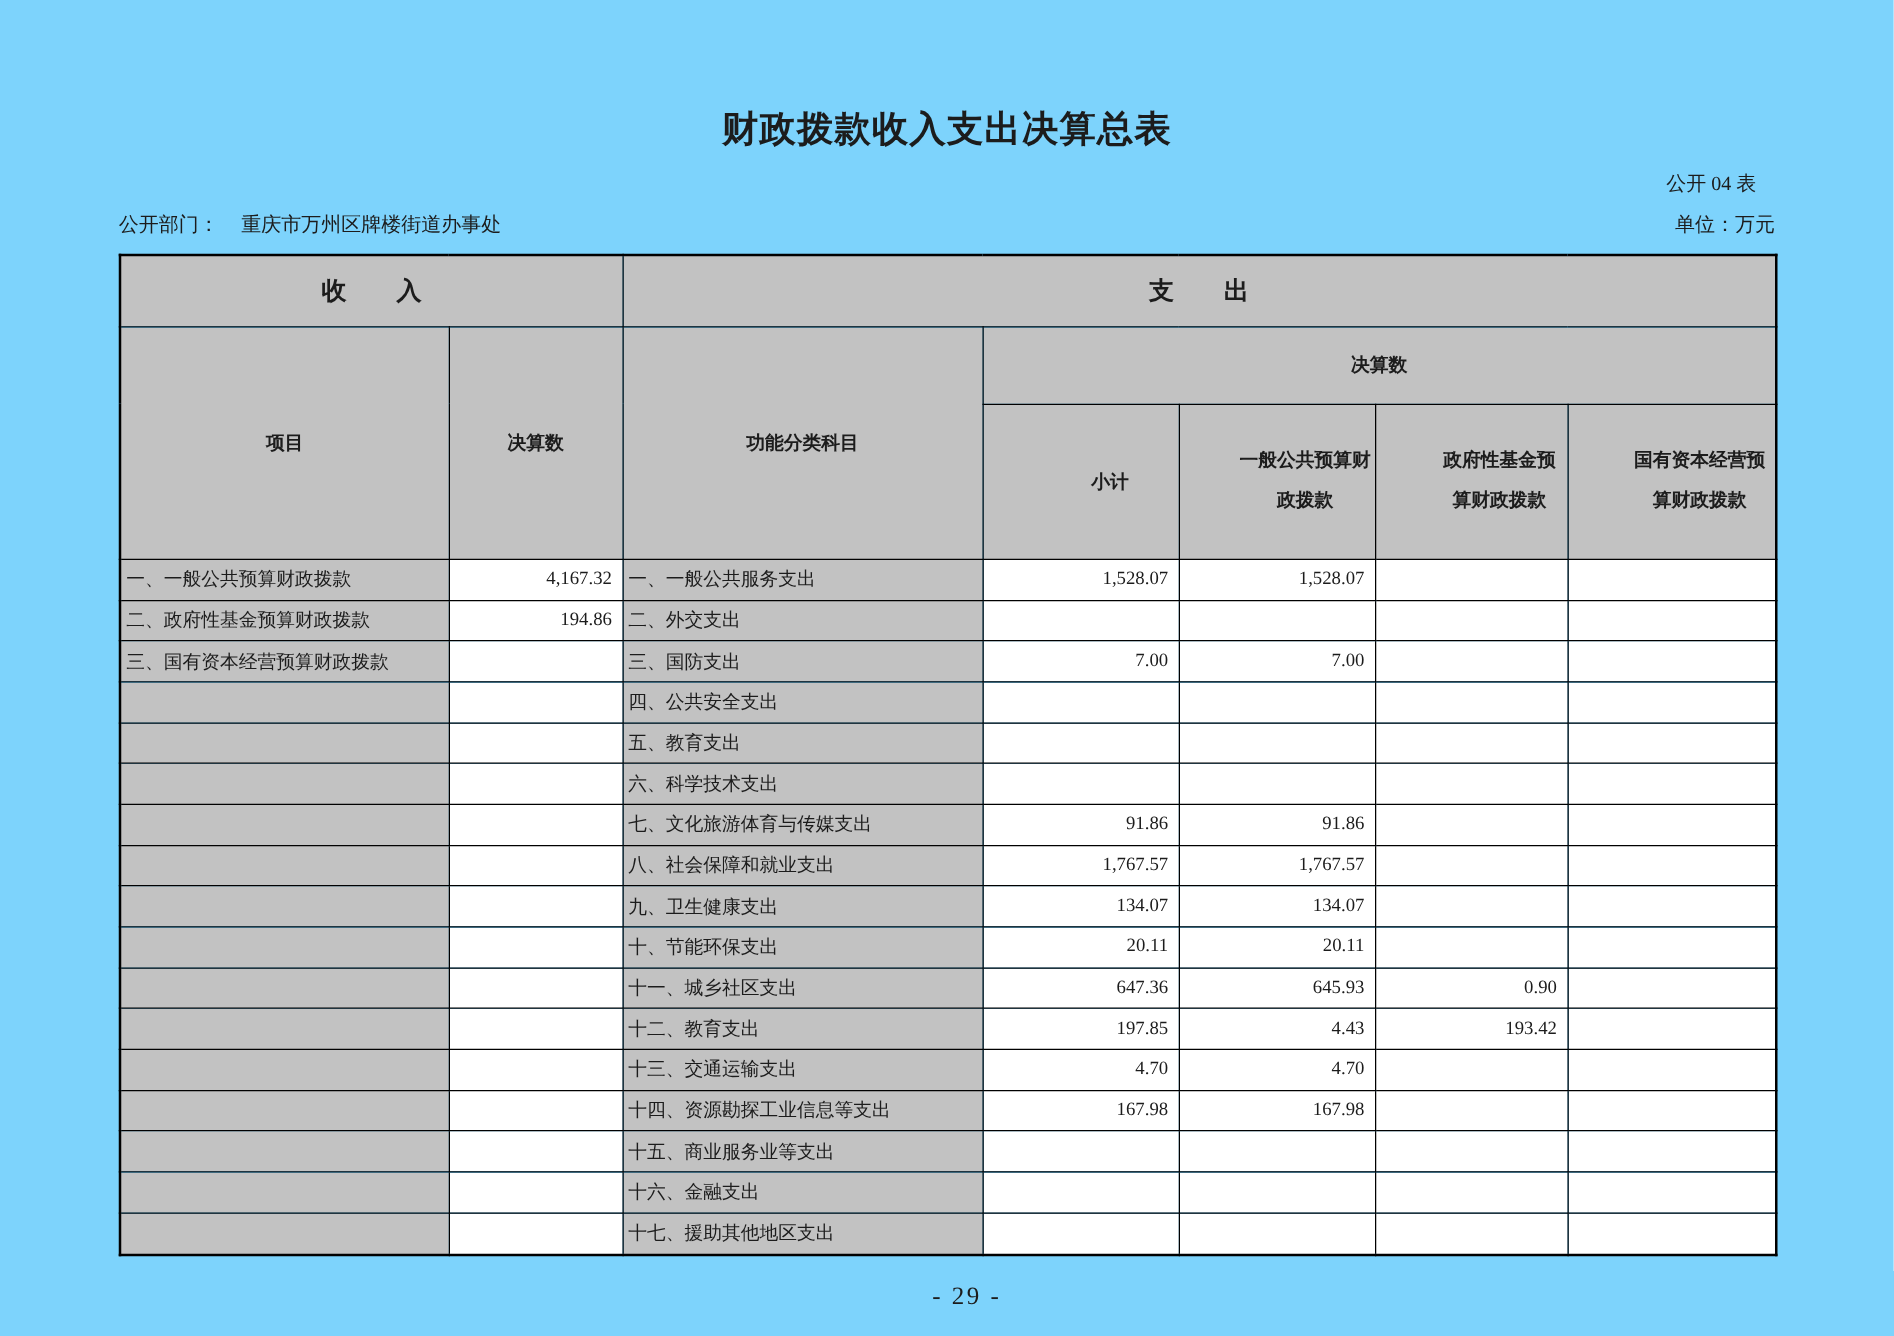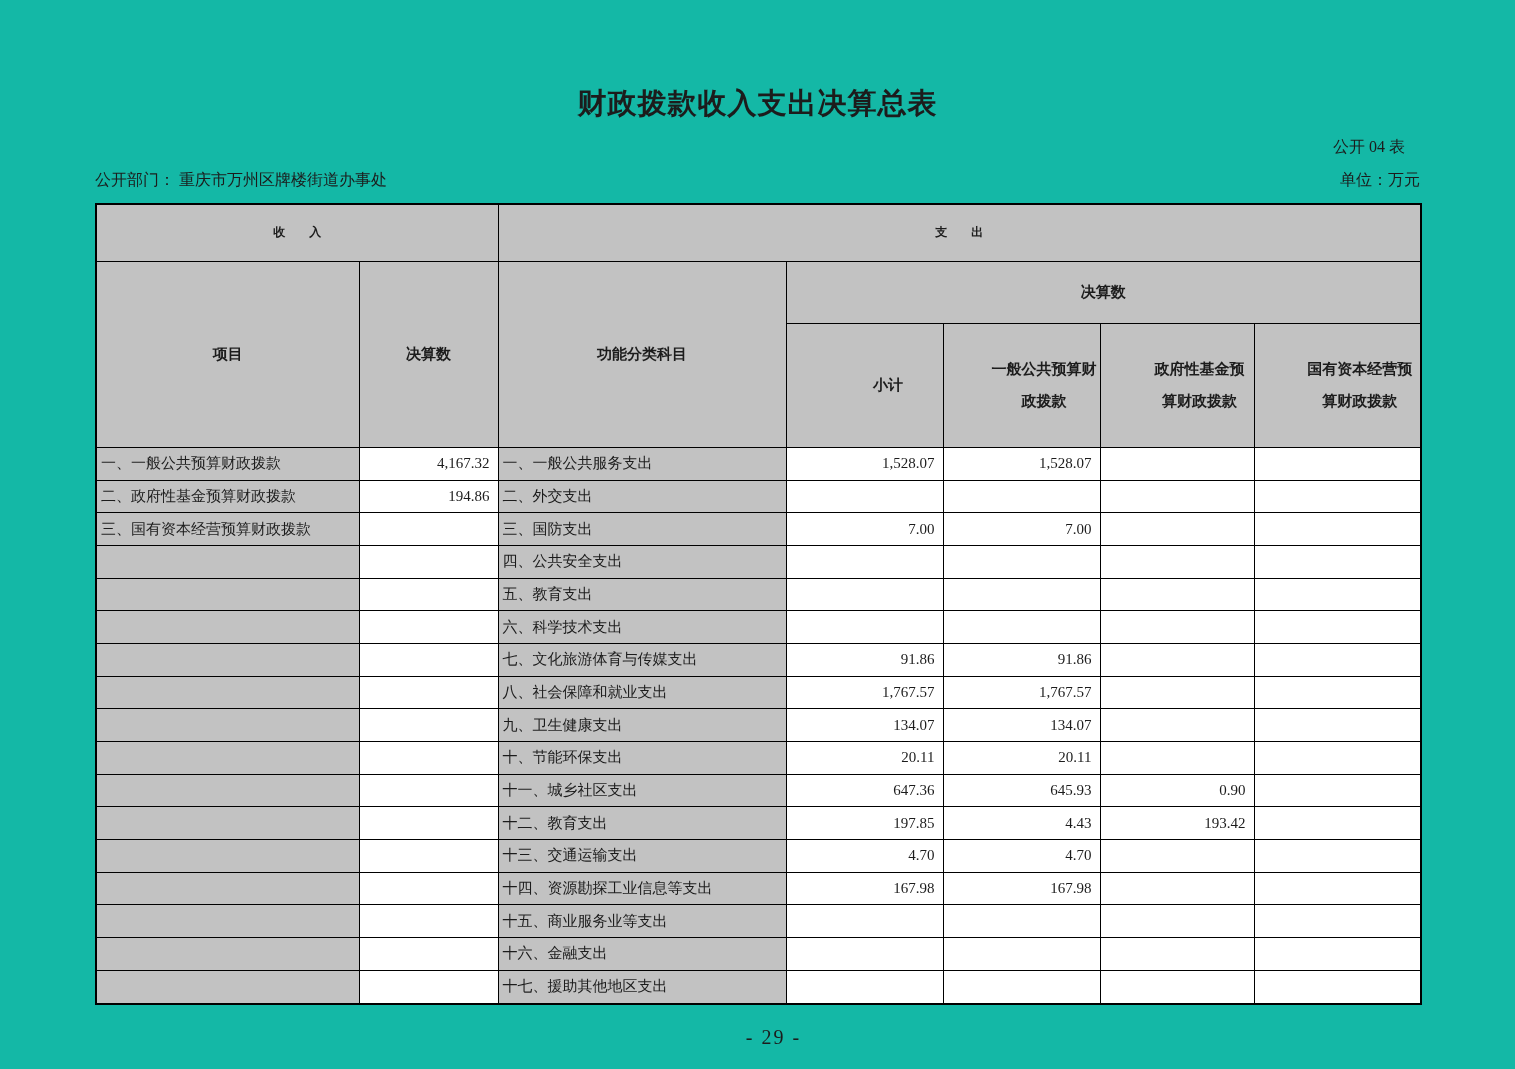--- a/index.html
+++ b/index.html
@@ -10,21 +10,21 @@
   *{margin:0;padding:0;box-sizing:border-box;}
   html,body{background:#ffffff;}
   body{
     font-family:"Liberation Serif","DejaVu Serif",serif;
     color:var(--ink);
   }
   .page{
     position:relative;
     width:1515px;
     height:1069px;
-    background:#14b8a6;
+    background:#7dd3fc;
     overflow:hidden;
   }
   .title{
     position:absolute;
     top:84px;left:0;width:100%;
     text-align:center;
     font-size:29px;
     font-weight:bold;
     letter-spacing:1px;
   }
@@ -33,41 +33,41 @@
     top:137px;right:110px;
     font-size:16px;
   }
   .meta-row{
     position:absolute;
     top:170px;left:95px;right:95px;
     display:flex;
     justify-content:space-between;
     font-size:16px;
   }
-  .dept-value{margin-left:4px;}
+  .dept-value{margin-left:18px;}
   table.fin{
     position:absolute;
     top:203px;left:95px;
     width:1325px;height:802px;
     border-collapse:collapse;
     table-layout:fixed;
     border:2px solid var(--border);
   }
   table.fin td{
     border:1px solid var(--border);
     font-size:15px;
     vertical-align:middle;
     overflow:hidden;
   }
   td.hd{
     background:var(--gray);
     font-weight:bold;
     text-align:center;
   }
-  tr.hrow1 td{height:35px;font-size:12px;}
+  tr.hrow1 td{height:35px;font-size:20px;}
   tr.hrow2 td{height:38px;}
   tr.hrow3 td{height:76px;padding-left:47px;}
   td.wrap-head{
     line-height:2.15;
     padding:0 2px;
   }
   td.cell-label{
     background:var(--gray);
     text-align:left;
     padding-left:4px;

